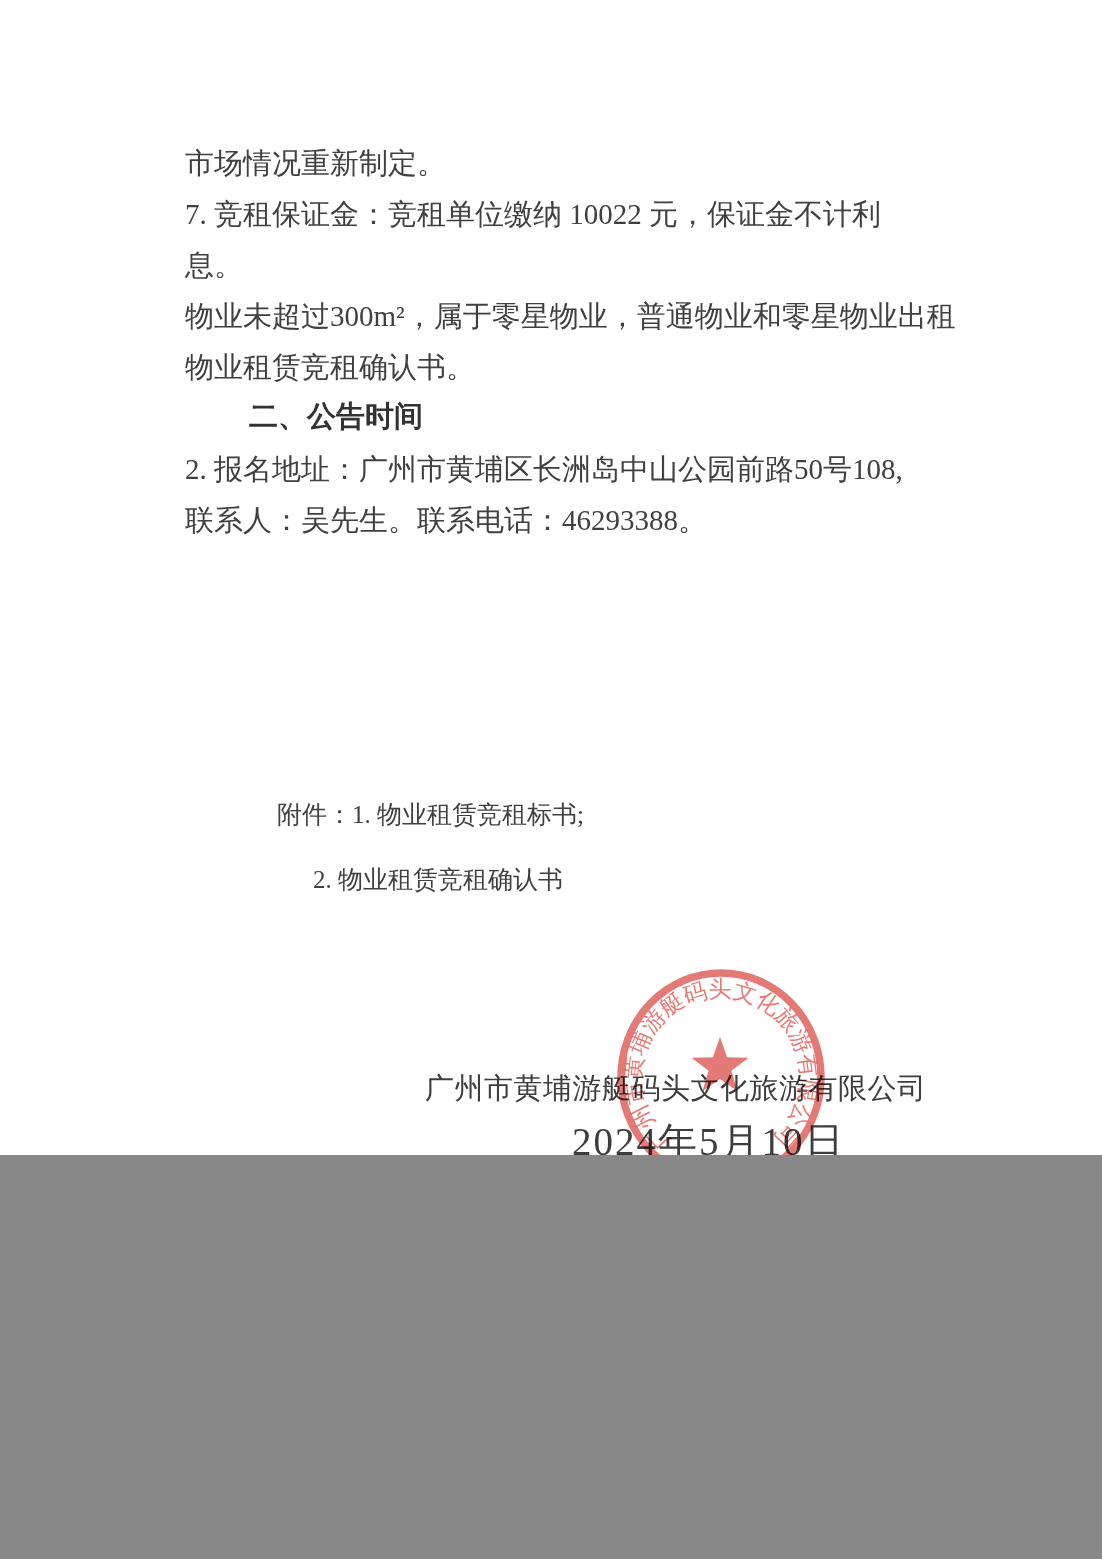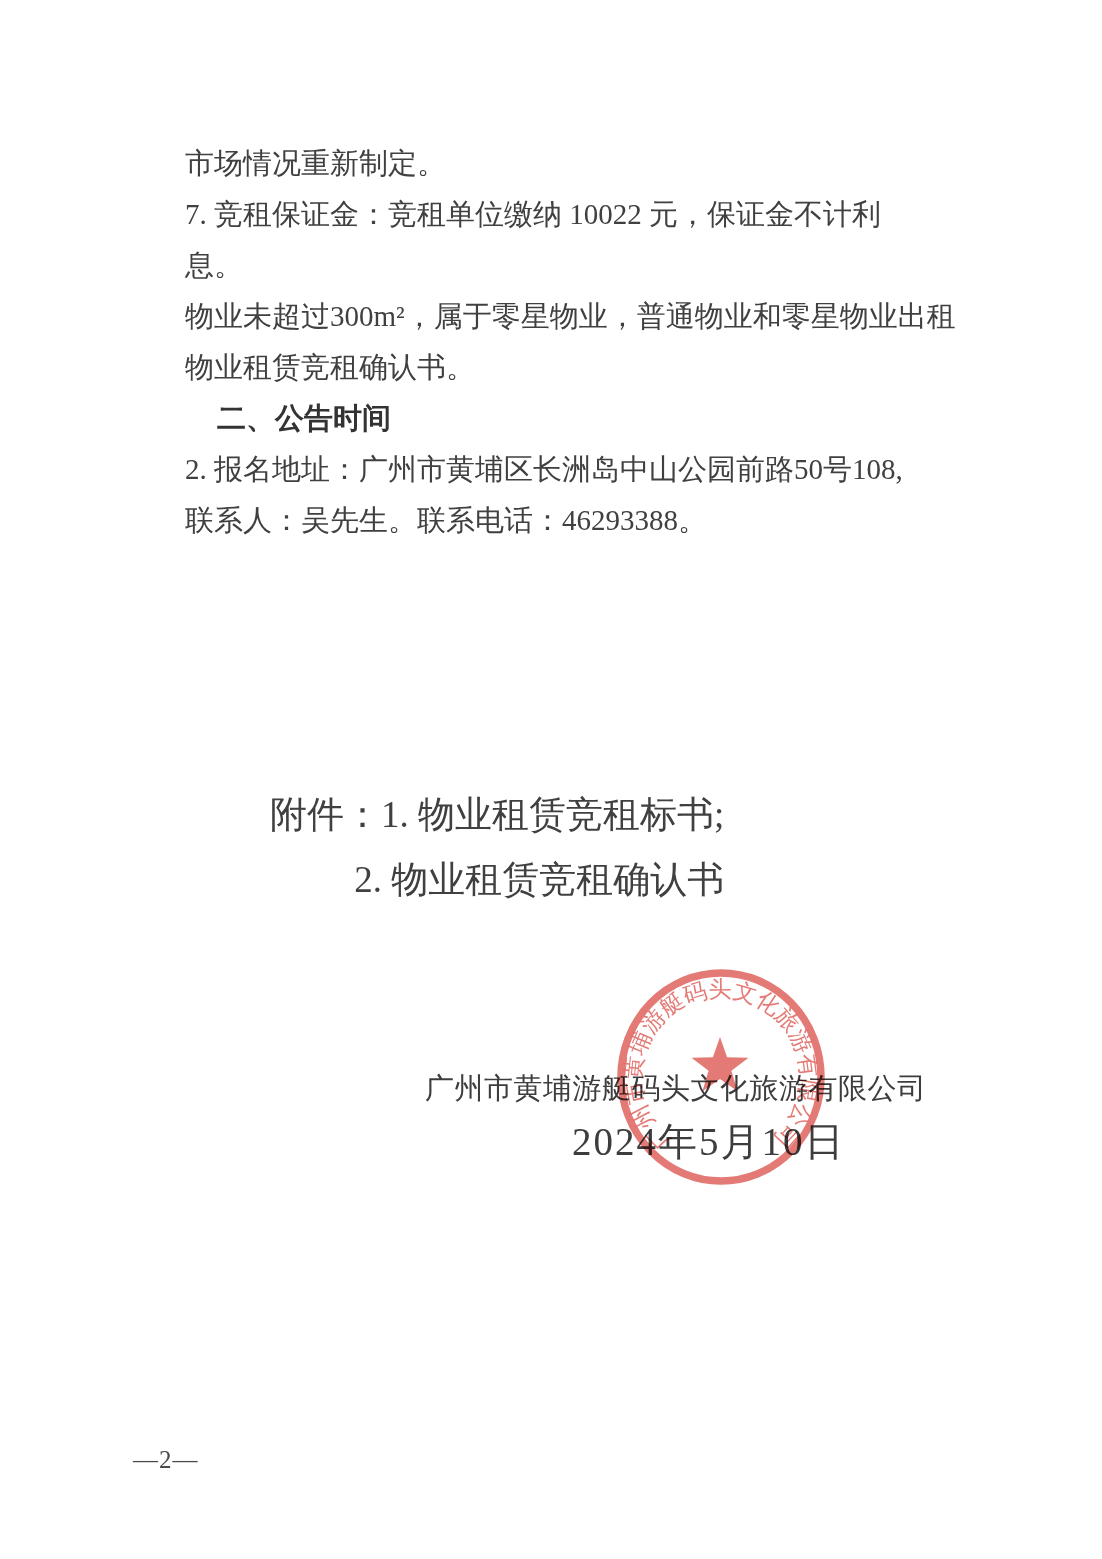--- a/index.html
+++ b/index.html
@@ -1,51 +1,51 @@
 <!DOCTYPE html>
 <html><head>
 <meta charset="utf-8">
 <style>
   html, body { margin: 0; padding: 0; background: #888; }
   .page {
     position: relative;
     width: 1102px;
-    height: 1559px;
+    height: 1155px;
     margin: 0 auto;
     background: #ffffff;
     font-family: "Liberation Serif", "DejaVu Serif", serif;
     color: #404040;
     overflow: hidden;
   }
   .body-block {
     position: absolute;
     top: 138px;
     left: 185px;
     width: 800px;
     font-size: 29px;
     line-height: 51px;
     white-space: nowrap;
   }
   .line { display: block; }
   .fl { }  
   .heading {
-    margin-left: 32px;
-    font-family: Liberation Sans, sans-serif;
+    margin-left: 64px;
+    font-family: Liberation Mono, monospace;
     font-weight: 700;
     color: #333333;
   }
   .attachment-block {
     position: absolute;
     top: 789px;
-    left: 270px;
-    font-size: 37px;
+    left: 277px;
+    font-size: 25px;
     line-height: 51px;
     white-space: nowrap;
   }
-  .att2 { margin-top: 14px; margin-left: 36px; text-align: right; }
+  .att2 { margin-top: 14px; margin-left: 36px; }
   .company-line {
     position: absolute;
     top: 1071px;
     left: 425px;
     font-size: 29px;
     line-height: 34px;
     letter-spacing: 0.5px;
     white-space: nowrap;
     color: #3d3d3d;
   }

